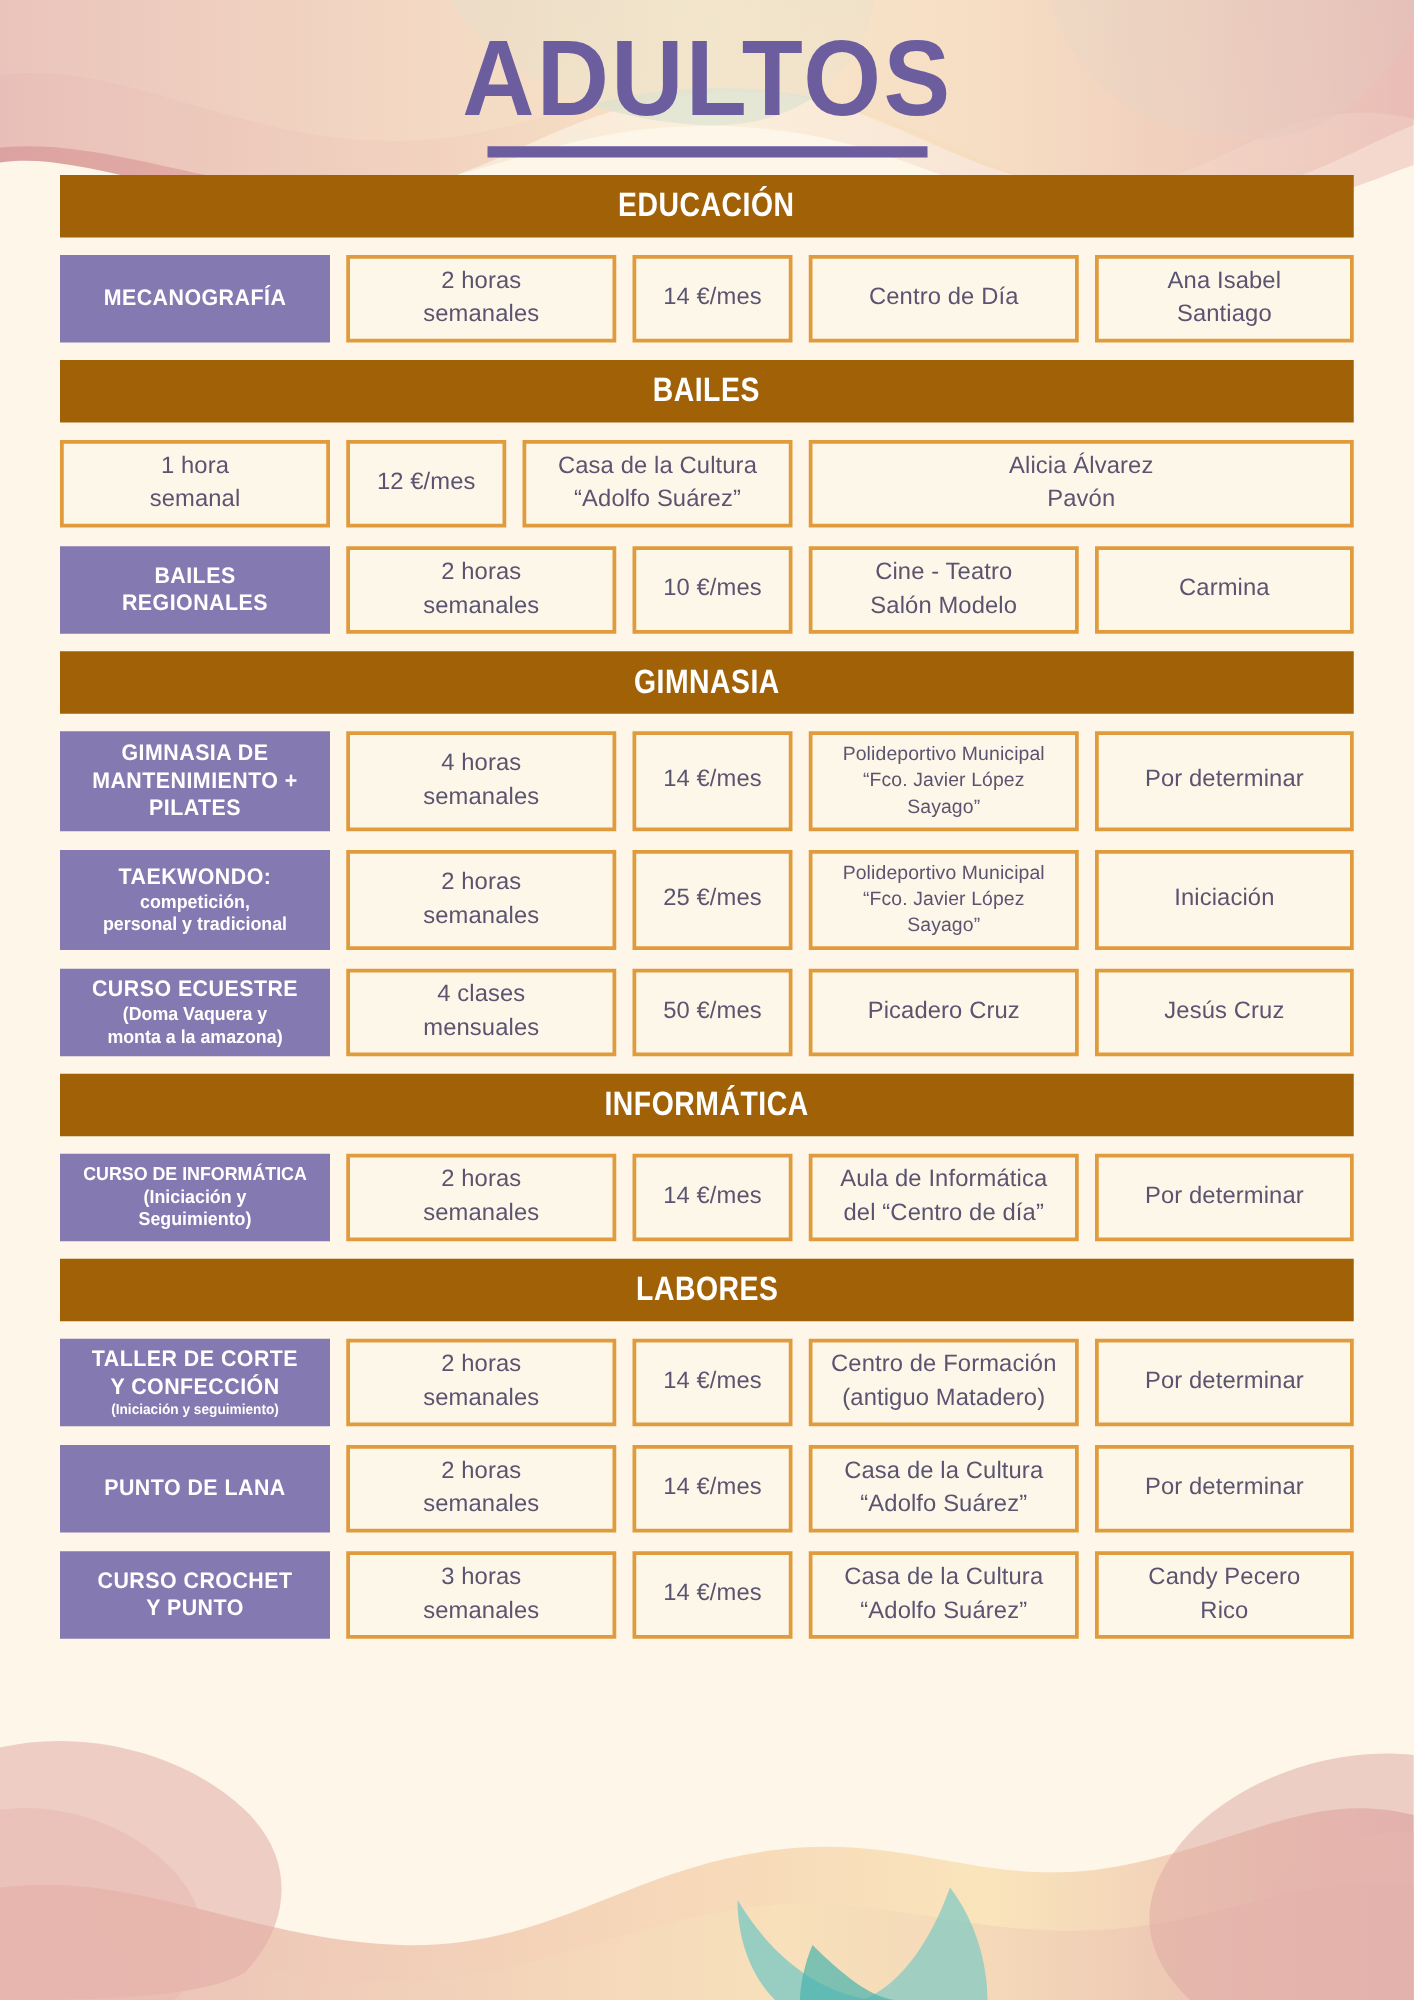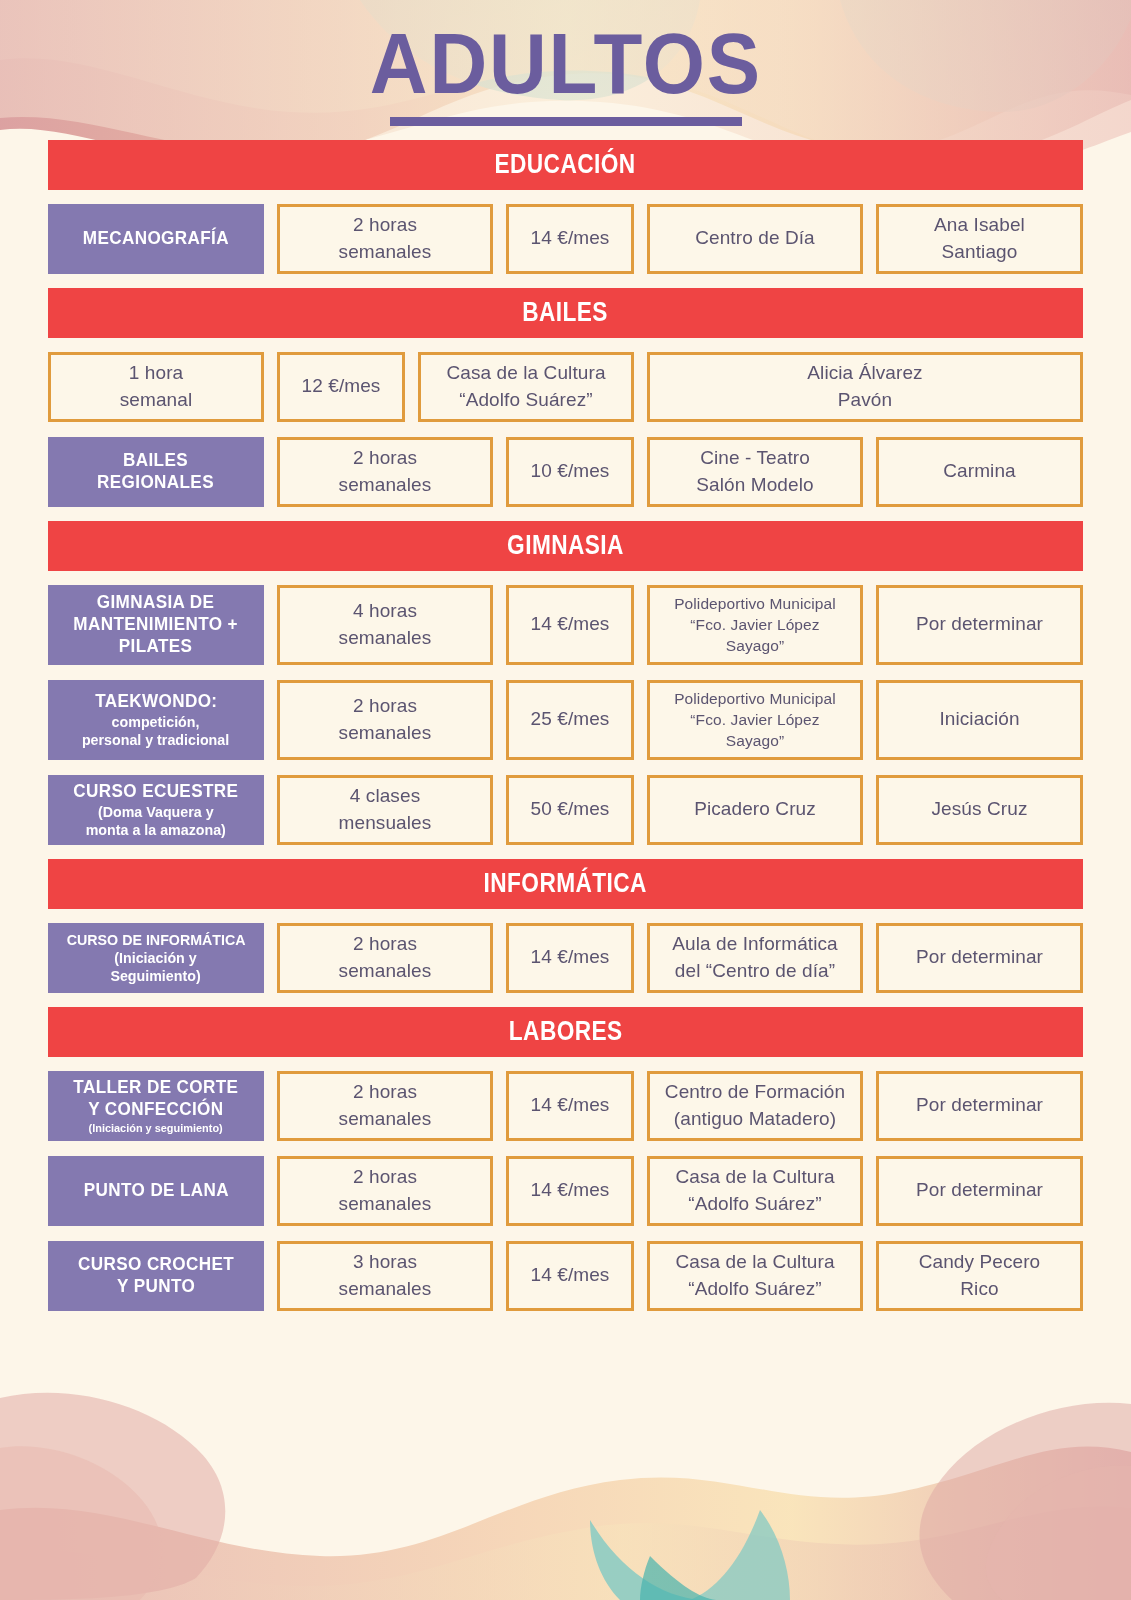--- a/index.html
+++ b/index.html
@@ -31,40 +31,40 @@
     transform:scaleX(0.93);
     transform-origin:center;
     padding:0 4px 6px;
   }
   .title-rule { width:352px; height:9px; background:#6B5D9E; margin:6px auto 0; }
 
   
   .band {
     margin:14px 0 0;
     height:50px;
-    background:#ef4444;
+    background:#a16207;
     display:flex; align-items:center; justify-content:center;
   }
   .band-label {
     font-family:"Liberation Sans Narrow","Liberation Sans", sans-serif;
     font-weight:bold;
     font-size:27px;
     letter-spacing:0.5px;
     color:#FFFFFF;
     transform:scaleX(0.84);
   }
 
   
   .row { display:flex; align-items:stretch; margin-top:15px; gap:13px; }
 
   .cell-name {
     width:216px; flex:0 0 216px;
     background:#8479B0;
     display:flex; flex-direction:column;
-    align-items:center; justify-content:center;
+    justify-content:center;
     text-align:center;
     padding:6px 7px;
     color:#FFFFFF;
   }
   .nm-main {
     font-family:"Liberation Sans Narrow","Liberation Sans", sans-serif;
     font-weight:bold;
     font-size:18px;
     line-height:1.22;
     letter-spacing:0.4px;

